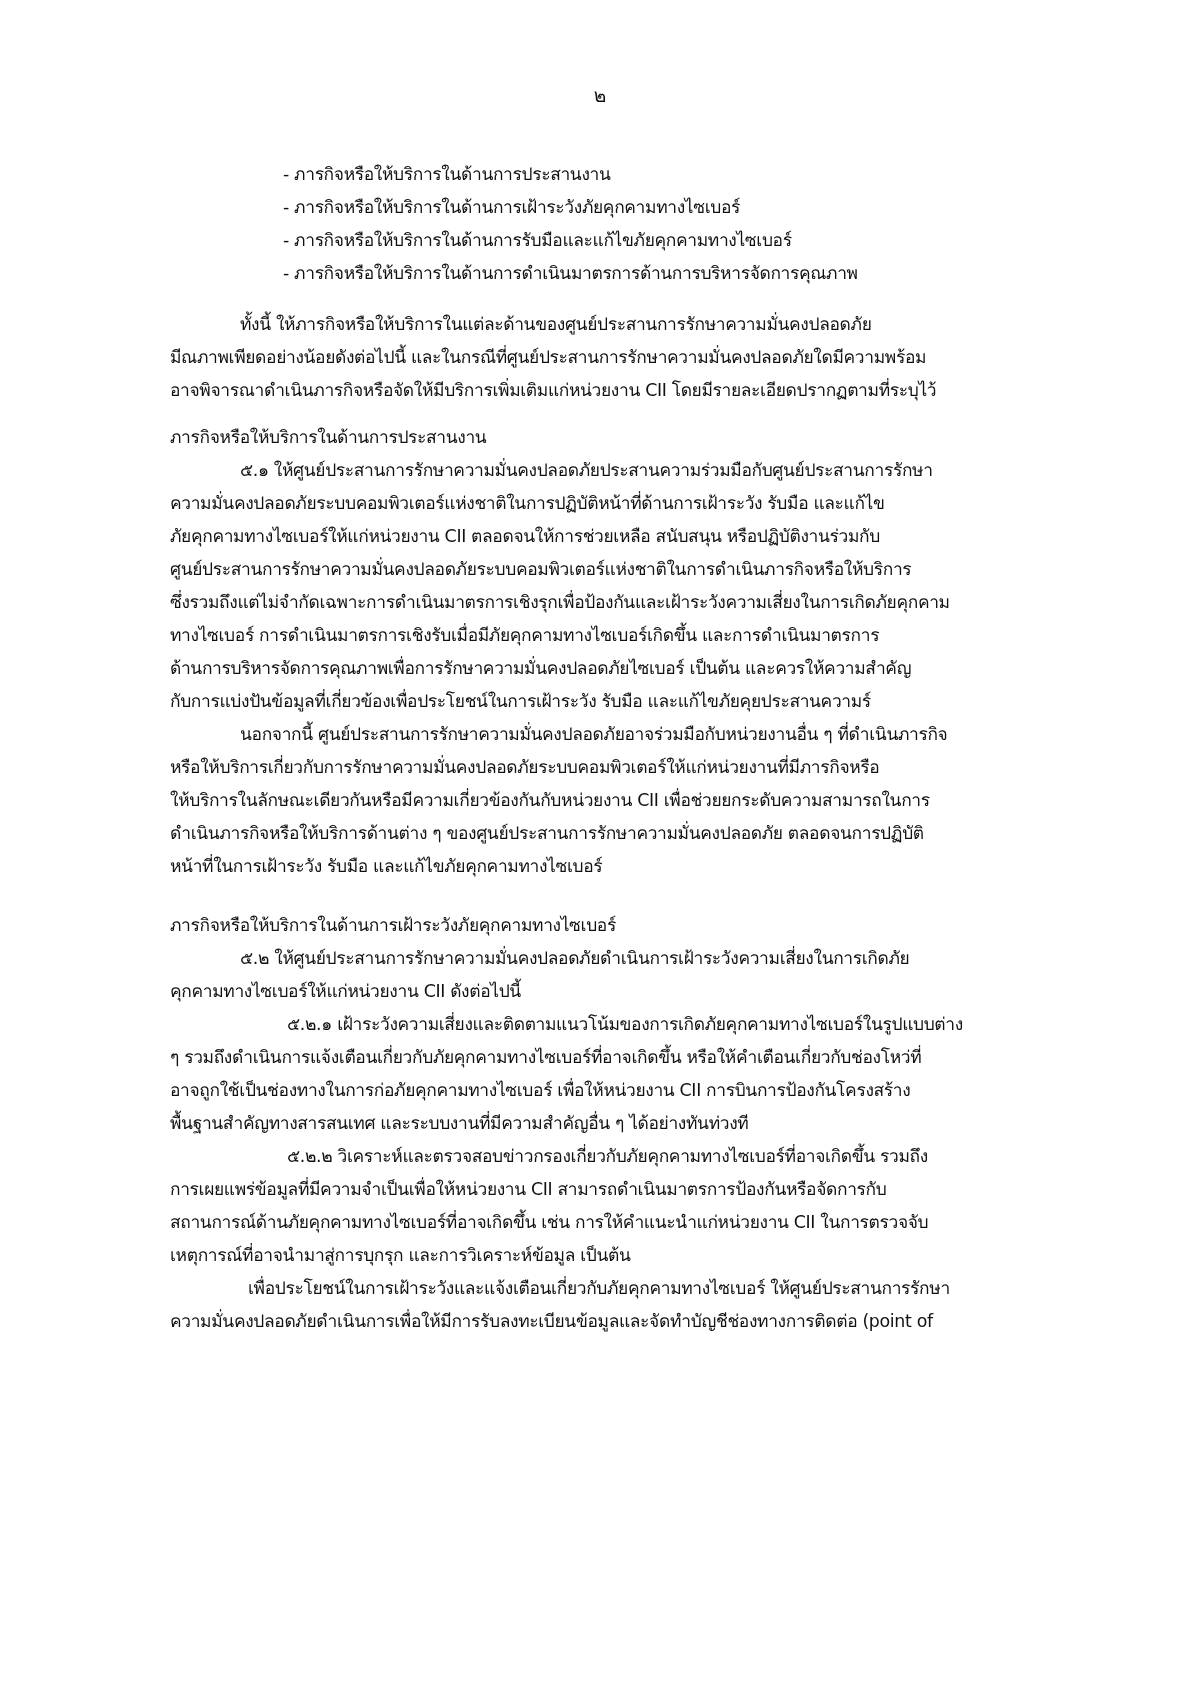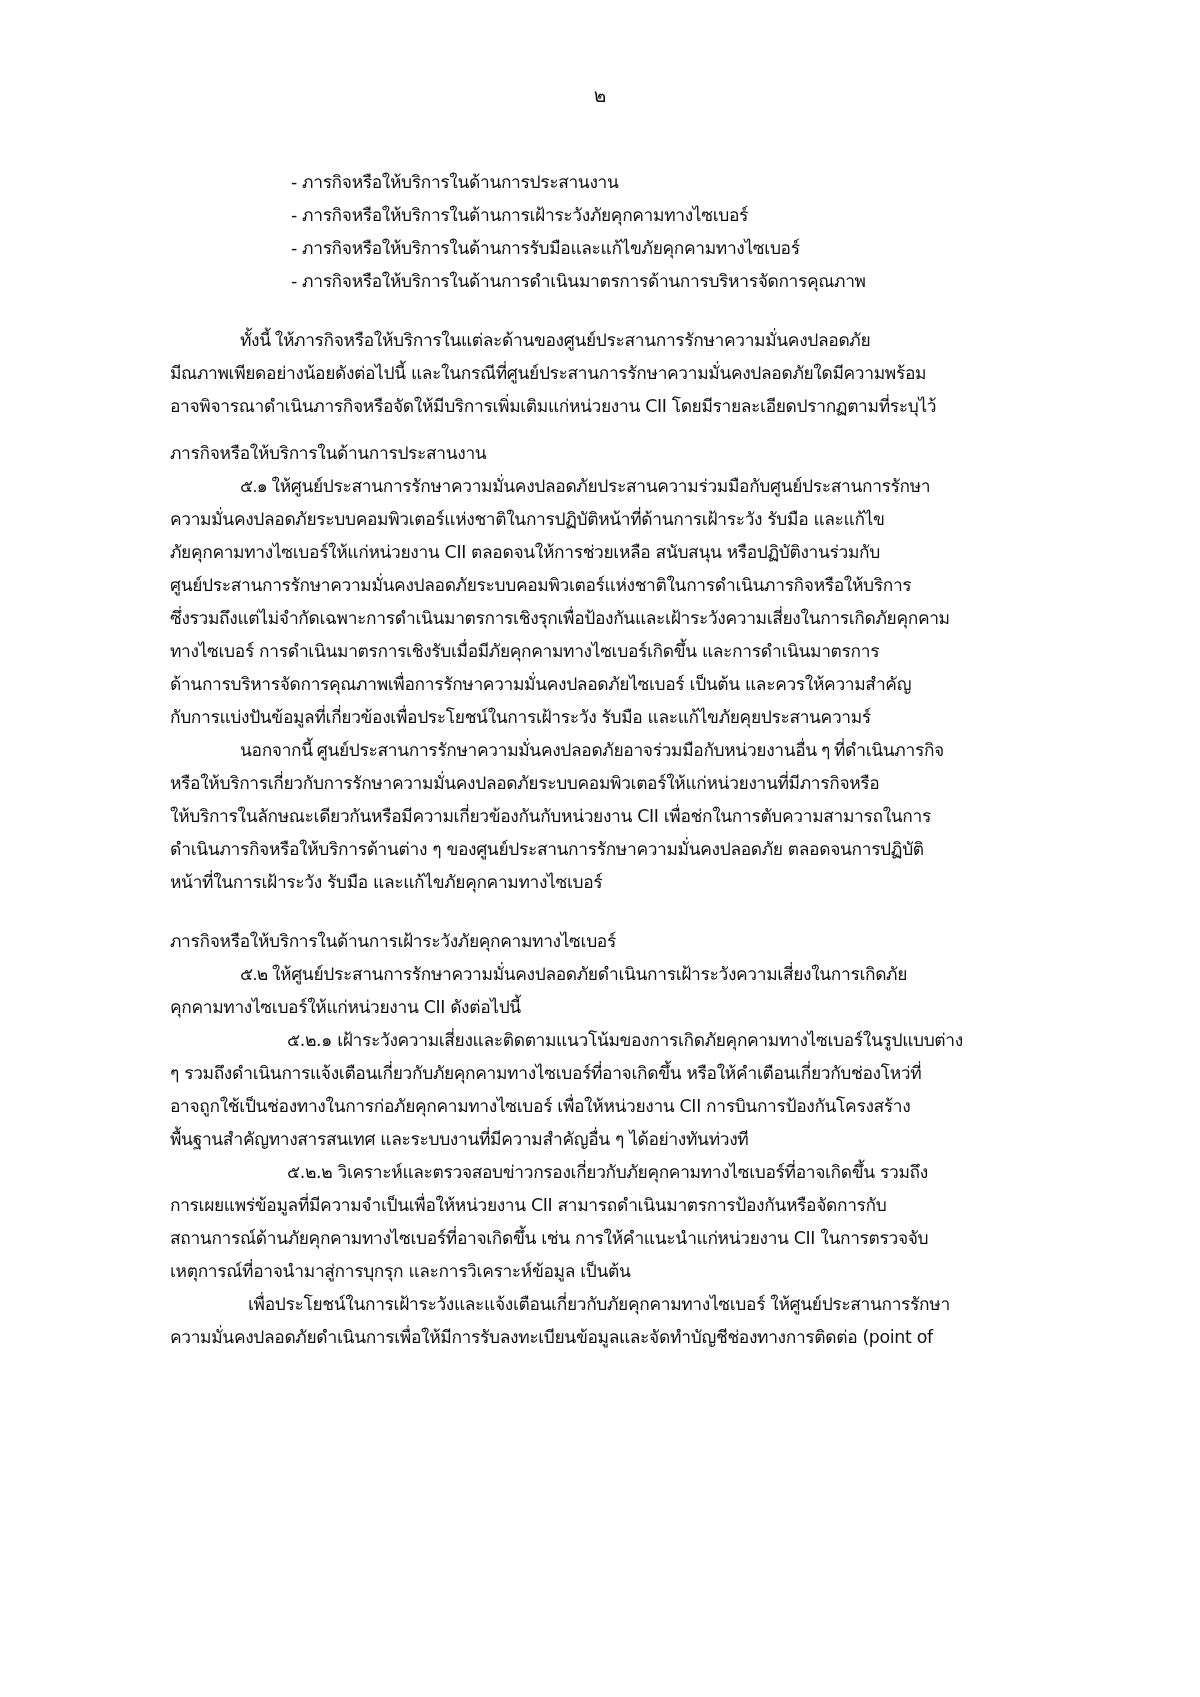--- a/index.html
+++ b/index.html
@@ -35,37 +35,37 @@
       position: absolute;
       left: 170px;
       top: 150px;
       width: 918px;
       font-size: 17.4px;
       line-height: 33px;
       letter-spacing: -0.35px;
     }
     .bullets {
       padding-left: 105px;
-      margin: 16px;
+      margin: 8px;
     }
     .bullet {
       height: 33px;
       white-space: nowrap;
     }
     .para {
       margin: 0;
       text-align: justify;
     }
     .line {
       display: block;
       height: 33px;
       white-space: nowrap;
       overflow: hidden;
     }
-    .ind1 { padding-left: 70px; font-family: Liberation Serif, serif; }
+    .ind1 { padding-left: 70px; }
     .ind2 { padding-left: 117px; }
     .ind3 { padding-left: 78px; }
     .heading {
       font-weight: normal;
       height: 33px;
       white-space: nowrap;
     }
     .gap-s { height: 10px; }
     .gap-m { height: 14px; }
     .gap-l { height: 26px; }
@@ -105,21 +105,21 @@
       <span class="line">ศูนย์ประสานการรักษาความมั่นคงปลอดภัยระบบคอมพิวเตอร์แห่งชาติในการดำเนินภารกิจหรือให้บริการ</span>
       <span class="line">ซึ่งรวมถึงแต่ไม่จำกัดเฉพาะการดำเนินมาตรการเชิงรุกเพื่อป้องกันและเฝ้าระวังความเสี่ยงในการเกิดภัยคุกคาม</span>
       <span class="line">ทางไซเบอร์ การดำเนินมาตรการเชิงรับเมื่อมีภัยคุกคามทางไซเบอร์เกิดขึ้น และการดำเนินมาตรการ</span>
       <span class="line">ด้านการบริหารจัดการคุณภาพเพื่อการรักษาความมั่นคงปลอดภัยไซเบอร์ เป็นต้น และควรให้ความสำคัญ</span>
       <span class="line">กับการแบ่งปันข้อมูลที่เกี่ยวข้องเพื่อประโยชน์ในการเฝ้าระวัง รับมือ และแก้ไขภัยคุยประสานความร์</span>
     </div>
 
     <div class="para">
       <span class="line ind1">นอกจากนี้ ศูนย์ประสานการรักษาความมั่นคงปลอดภัยอาจร่วมมือกับหน่วยงานอื่น ๆ ที่ดำเนินภารกิจ</span>
       <span class="line">หรือให้บริการเกี่ยวกับการรักษาความมั่นคงปลอดภัยระบบคอมพิวเตอร์ให้แก่หน่วยงานที่มีภารกิจหรือ</span>
-      <span class="line">ให้บริการในลักษณะเดียวกันหรือมีความเกี่ยวข้องกันกับหน่วยงาน CII เพื่อช่กในการตับความสามารถในการ</span>
+      <span class="line">ให้บริการในลักษณะเดียวกันหรือมีความเกี่ยวข้องกันกับหน่วยงาน CII เพื่อช่วยยกระดับความสามารถในการ</span>
       <span class="line">ดำเนินภารกิจหรือให้บริการด้านต่าง ๆ ของศูนย์ประสานการรักษาความมั่นคงปลอดภัย ตลอดจนการปฏิบัติ</span>
       <span class="line">หน้าที่ในการเฝ้าระวัง รับมือ และแก้ไขภัยคุกคามทางไซเบอร์</span>
     </div>
 
     <div class="gap-l"></div>
 
     <div class="heading">ภารกิจหรือให้บริการในด้านการเฝ้าระวังภัยคุกคามทางไซเบอร์</div>
 
     <div class="para">
       <span class="line ind1">๕.๒ ให้ศูนย์ประสานการรักษาความมั่นคงปลอดภัยดำเนินการเฝ้าระวังความเสี่ยงในการเกิดภัย</span>

